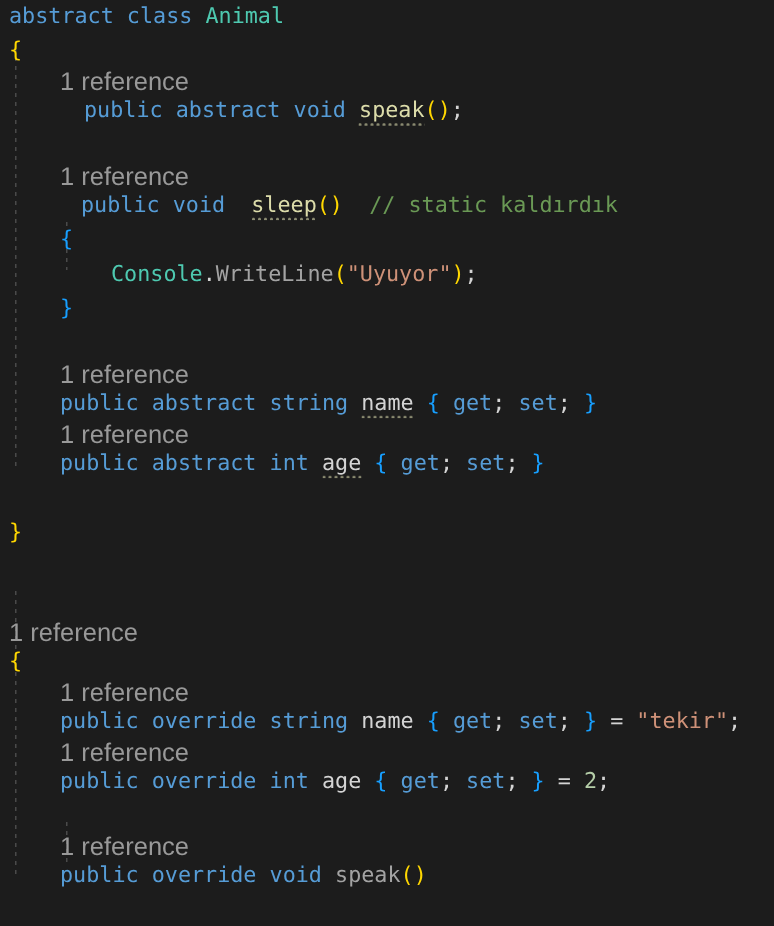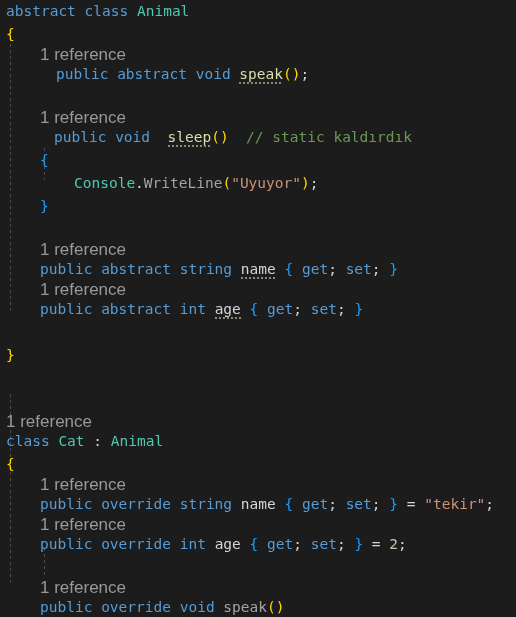--- a/index.html
+++ b/index.html
@@ -137,21 +137,20 @@
 
   <div class="line blank"> </div>
 
   <div class="line"><span class="b1">}</span></div>
 
   <div class="line blank"> </div>
   <div class="line blank"> </div>
 
   <div class="codelens"><span>1 reference</span></div>
 
-  <div class="line"><span class="kw">class</span><span class="pln"> </span><span class="typ">Cat</span><span class="pln"> </span><span class="op">:</span><span class="pln"> </span><span class="typ">Animal</span></div>
 
   <div class="line"><span class="b1">{</span></div>
 
   <div class="codelens" style="padding-left:40px;"><span>1 reference</span></div>
 
   <div class="line" style="padding-left:40px;"><span class="kw">public</span><span class="pln"> </span><span class="kw">override</span><span class="pln"> </span><span class="kw">string</span><span class="pln"> </span><span class="pln">name</span><span class="pln"> </span><span class="b3">{</span><span class="pln"> </span><span class="kw">get</span><span class="op">;</span><span class="pln"> </span><span class="kw">set</span><span class="op">;</span><span class="pln"> </span><span class="b3">}</span><span class="pln"> </span><span class="op">=</span><span class="pln"> </span><span class="str">"tekir"</span><span class="op">;</span></div>
 
   <div class="codelens" style="padding-left:40px;"><span>1 reference</span></div>
 
   <div class="line" style="padding-left:40px;"><span class="kw">public</span><span class="pln"> </span><span class="kw">override</span><span class="pln"> </span><span class="kw">int</span><span class="pln"> </span><span class="pln">age</span><span class="pln"> </span><span class="b3">{</span><span class="pln"> </span><span class="kw">get</span><span class="op">;</span><span class="pln"> </span><span class="kw">set</span><span class="op">;</span><span class="pln"> </span><span class="b3">}</span><span class="pln"> </span><span class="op">=</span><span class="pln"> </span><span class="num">2</span><span class="op">;</span></div>

